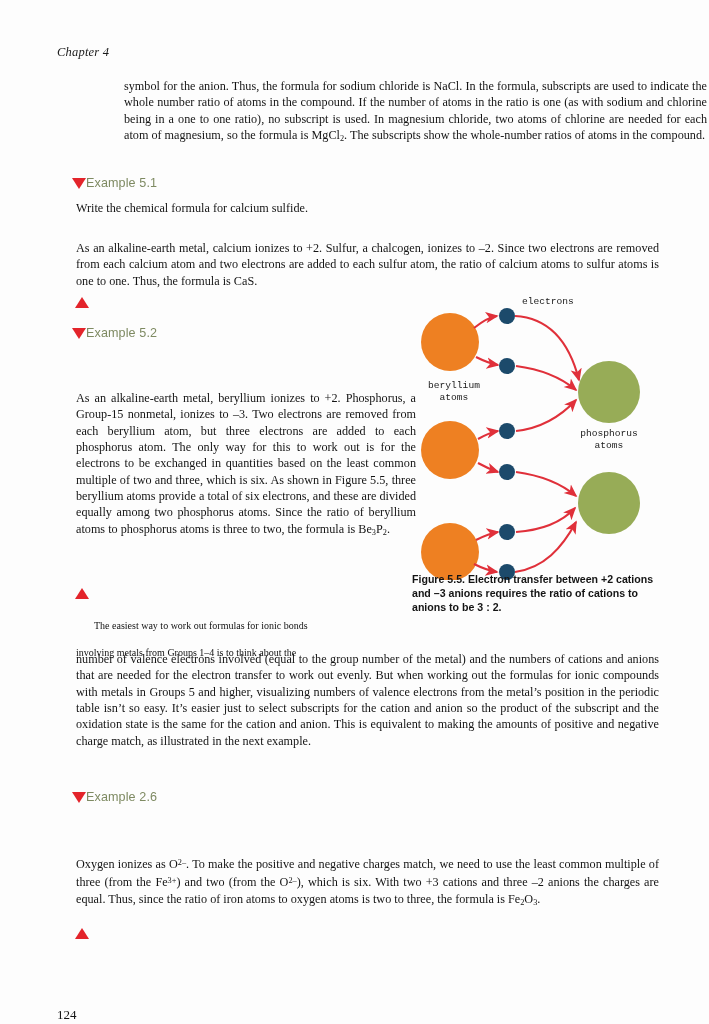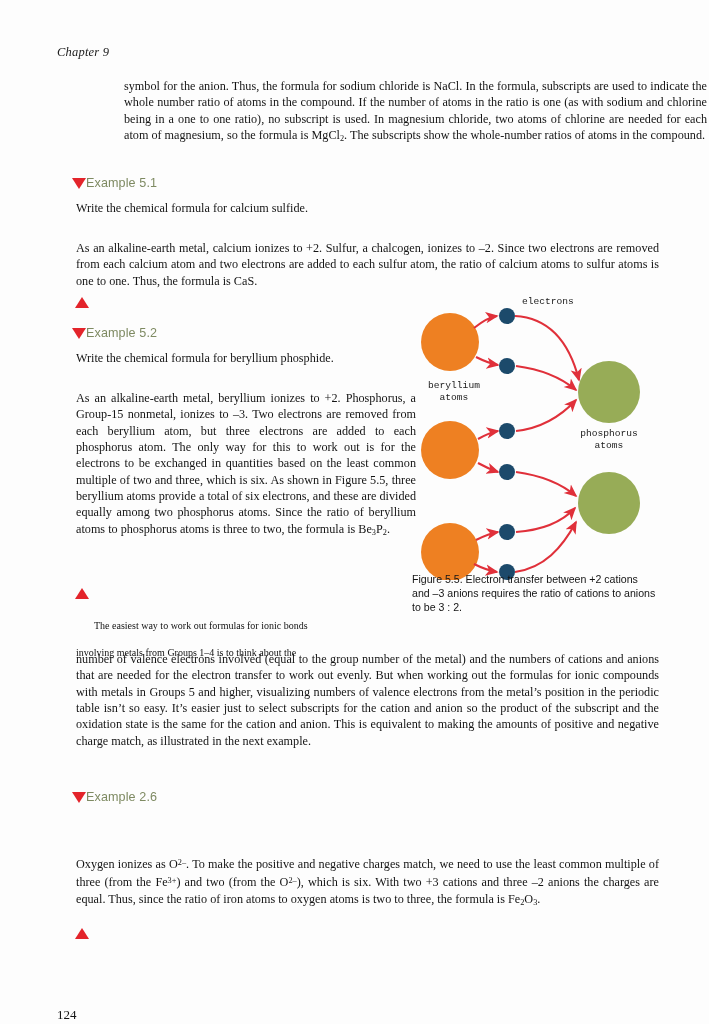--- a/index.html
+++ b/index.html
@@ -101,41 +101,42 @@
   }
   .fig-caption {
     position: absolute;
     left: 412px;
     top: 572px;
     width: 246px;
     font-family: "Liberation Sans", sans-serif;
     font-size: 10.6px;
     line-height: 14.2px;
     color: #141414;
+    font-weight: bold;
   }
 
   
   .folio {
     position: absolute;
     left: 57px;
     top: 1007px;
     font-family: "Liberation Serif", serif;
     font-size: 13px;
     color: #141414;
   }
 
   sub { font-size: .68em; vertical-align: -0.22em; }
   sup { font-size: .68em; vertical-align: 0.42em; }
 </style>
 </head>
 <body>
 
 <div class="page">
 
-  <div class="running-head">Chapter 9</div>
+  <div class="running-head">Chapter 4</div>
 
   <div class="body-col" style="top:78px;margin-left:48px;">
     <p class="para">symbol for the anion. Thus, the formula for sodium chloride is NaCl. In the formula, subscripts are used to indicate the whole number ratio of atoms in the compound. If the number of atoms in the ratio is one (as with sodium and chlorine being in a one to one ratio), no subscript is used. In magnesium chloride, two atoms of chlorine are needed for each atom of magnesium, so the formula is MgCl<sub>2</sub>. The subscripts show the whole-number ratios of atoms in the compound.</p>
   </div>
 
   <div class="example-head" style="top:176px;">
     <span class="tri-down"></span>
     <span class="example-label">Example 5.1</span>
   </div>
 
@@ -147,23 +148,20 @@
     <p class="para">As an alkaline-earth metal, calcium ionizes to +2. Sulfur, a chalcogen, ionizes to –2. Since two electrons are removed from each calcium atom and two electrons are added to each sulfur atom, the ratio of calcium atoms to sulfur atoms is one to one. Thus, the formula is CaS.</p>
   </div>
 
   <div class="tri-up" style="top:297px;"></div>
 
   <div class="example-head" style="top:326px;text-align:right;">
     <span class="tri-down"></span>
     <span class="example-label">Example 5.2</span>
   </div>
 
-  <div class="body-col narrow" style="top:350px;">
-    <p class="para">Write the chemical formula for beryllium phosphide.</p>
-  </div>
 
   <div class="body-col narrow" style="top:390px;">
     <p class="para">As an alkaline-earth metal, beryllium ionizes to +2. Phosphorus, a Group-15 nonmetal, ionizes to –3. Two electrons are removed from each beryllium atom, but three electrons are added to each phosphorus atom. The only way for this to work out is for the electrons to be exchanged in quantities based on the least common multiple of two and three, which is six. As shown in Figure 5.5, three beryllium atoms provide a total of six electrons, and these are divided equally among two phosphorus atoms. Since the ratio of beryllium atoms to phosphorus atoms is three to two, the formula is Be<sub>3</sub>P<sub>2</sub>.</p>
   </div>
 
   <div class="tri-up" style="top:588px;"></div>
 
   <div class="figure">
     <svg width="252" height="280" viewBox="0 0 252 280">
       <defs>

